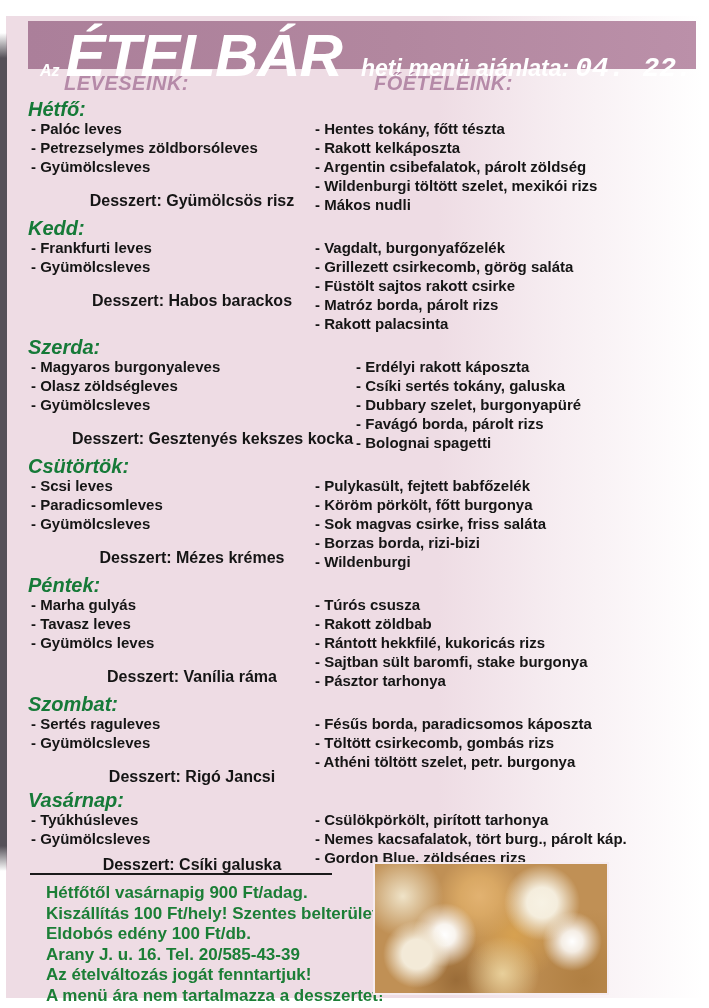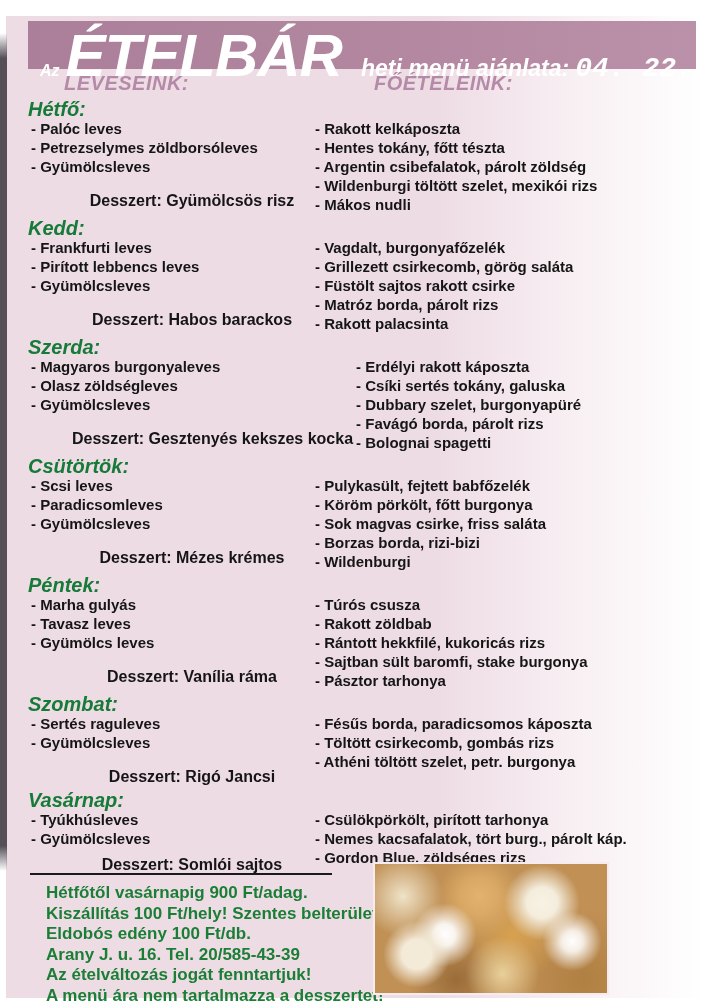--- a/index.html
+++ b/index.html
@@ -113,35 +113,34 @@
       <div class="day-name">Hétfő:</div>
       <ul class="dishes">
             <li>- Palóc leves</li>
             <li>- Petrezselymes zöldborsóleves</li>
             <li>- Gyümölcsleves</li>
           </ul>
       <div class="dessert">Desszert: Gyümölcsös risz</div>
     </div>
     <div class="day-right">
       <ul class="dishes">
+            <li>- Hentes tokány, főtt tészta</li>
             <li>- Rakott kelkáposzta</li>
-            <li>- Hentes tokány, főtt tészta</li>
             <li>- Argentin csibefalatok, párolt zöldség</li>
             <li>- Wildenburgi töltött szelet, mexikói rizs</li>
             <li>- Mákos nudli</li>
           </ul>
     </div>
   </section>
 
   <section class="day h5">
     <div class="day-left">
       <div class="day-name">Kedd:</div>
       <ul class="dishes">
             <li>- Frankfurti leves</li>
-            <li>- Pirított lebbencs leves</li>
             <li>- Gyümölcsleves</li>
           </ul>
       <div class="dessert">Desszert: Habos barackos</div>
     </div>
     <div class="day-right">
       <ul class="dishes">
             <li>- Vagdalt, burgonyafőzelék</li>
             <li>- Grillezett csirkecomb, görög saláta</li>
             <li>- Füstölt sajtos rakott csirke</li>
             <li>- Matróz borda, párolt rizs</li>
@@ -231,21 +230,21 @@
     </div>
   </section>
 
   <section class="day h3">
     <div class="day-left">
       <div class="day-name">Vasárnap:</div>
       <ul class="dishes">
             <li>- Tyúkhúsleves</li>
             <li>- Gyümölcsleves</li>
           </ul>
-      <div class="dessert">Desszert: Somlói sajtos</div>
+      <div class="dessert">Desszert: Csíki galuska</div>
     </div>
     <div class="day-right">
       <ul class="dishes">
             <li>- Csülökpörkölt, pirított tarhonya</li>
             <li>- Nemes kacsafalatok, tört burg., párolt káp.</li>
             <li>- Gordon Blue, zöldséges rizs</li>
           </ul>
     </div>
   </section>
 </div>

